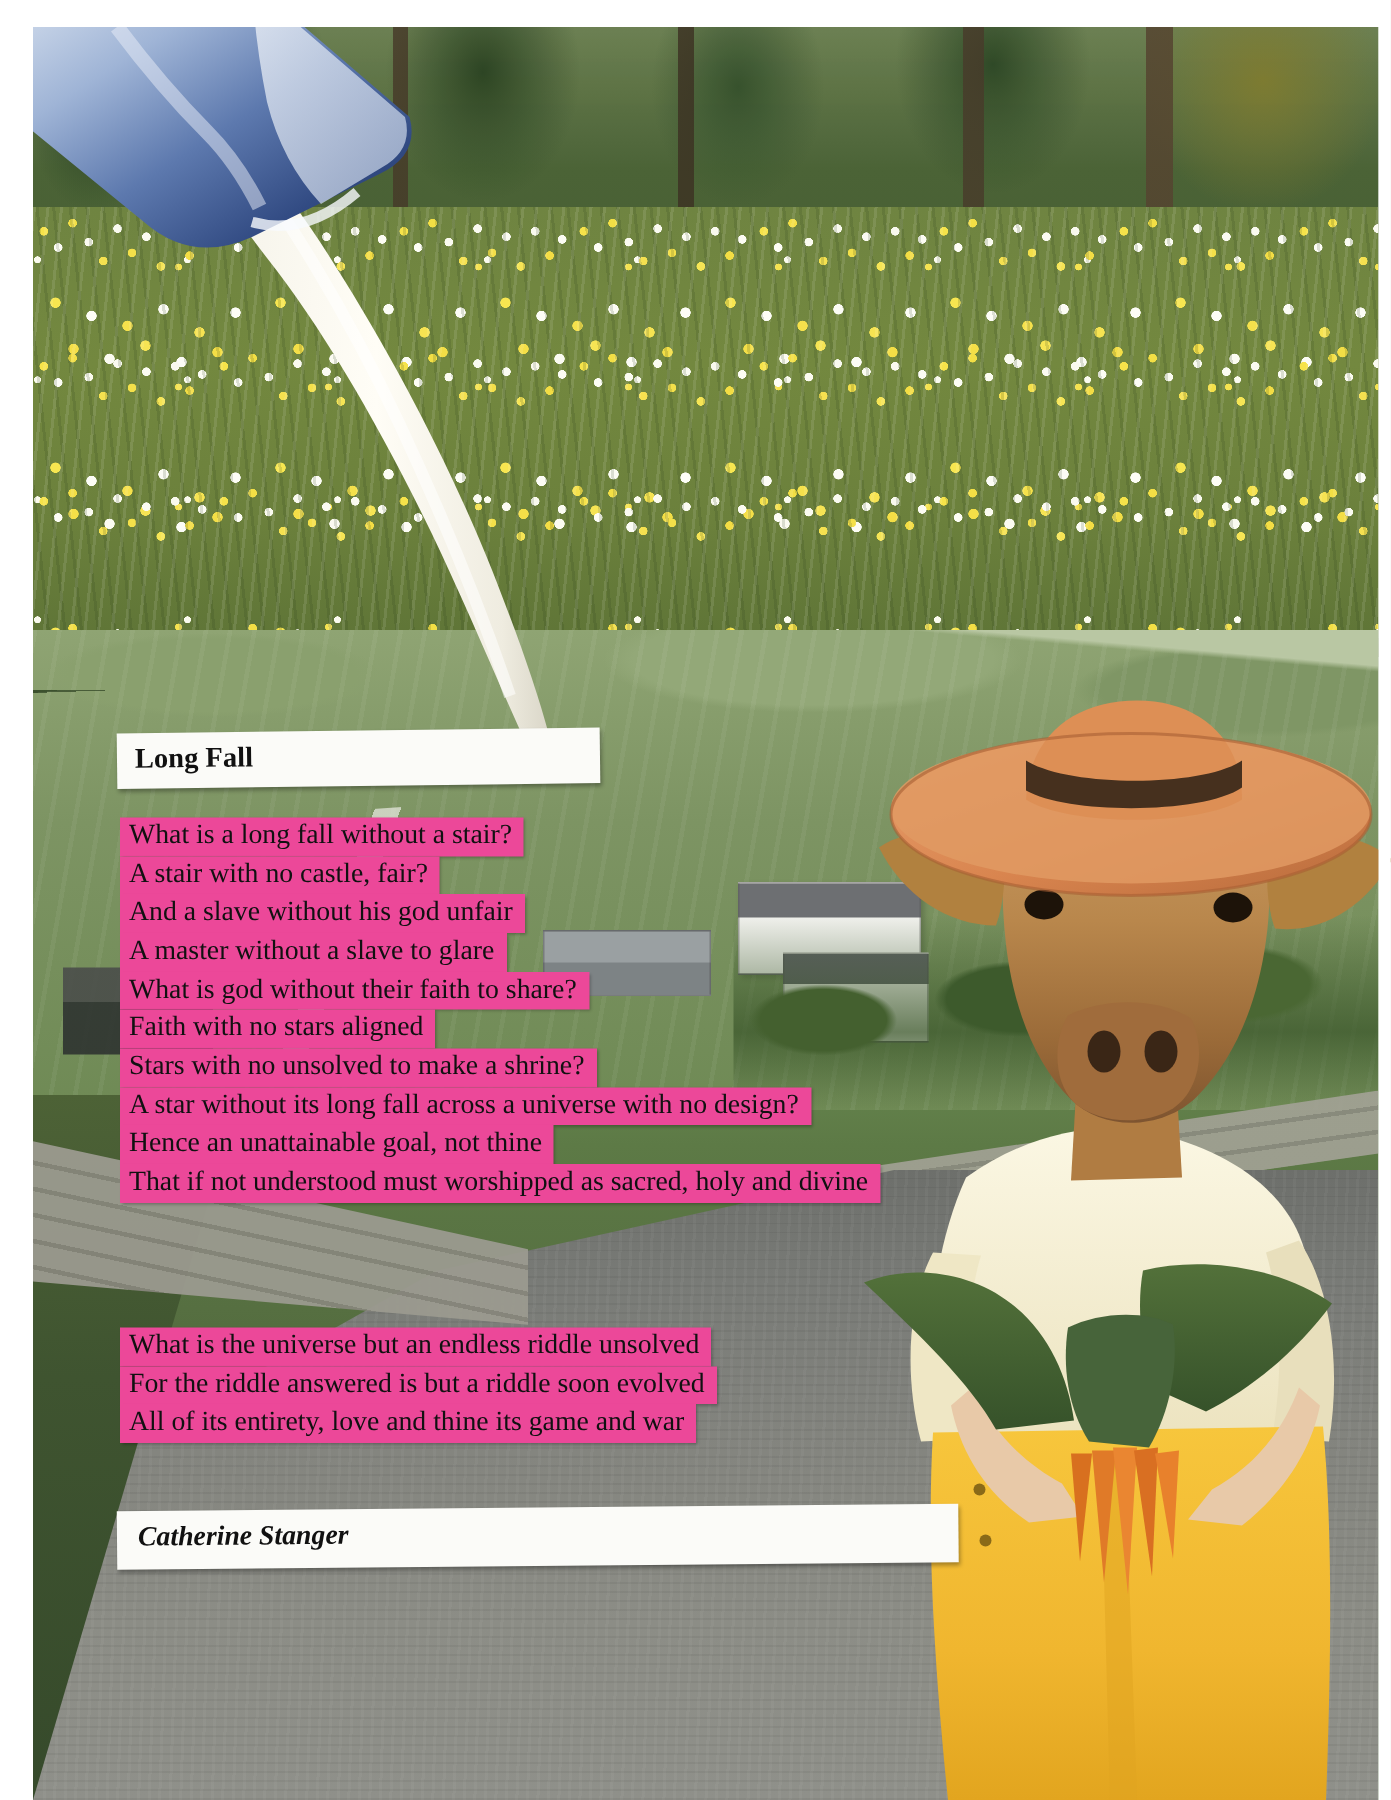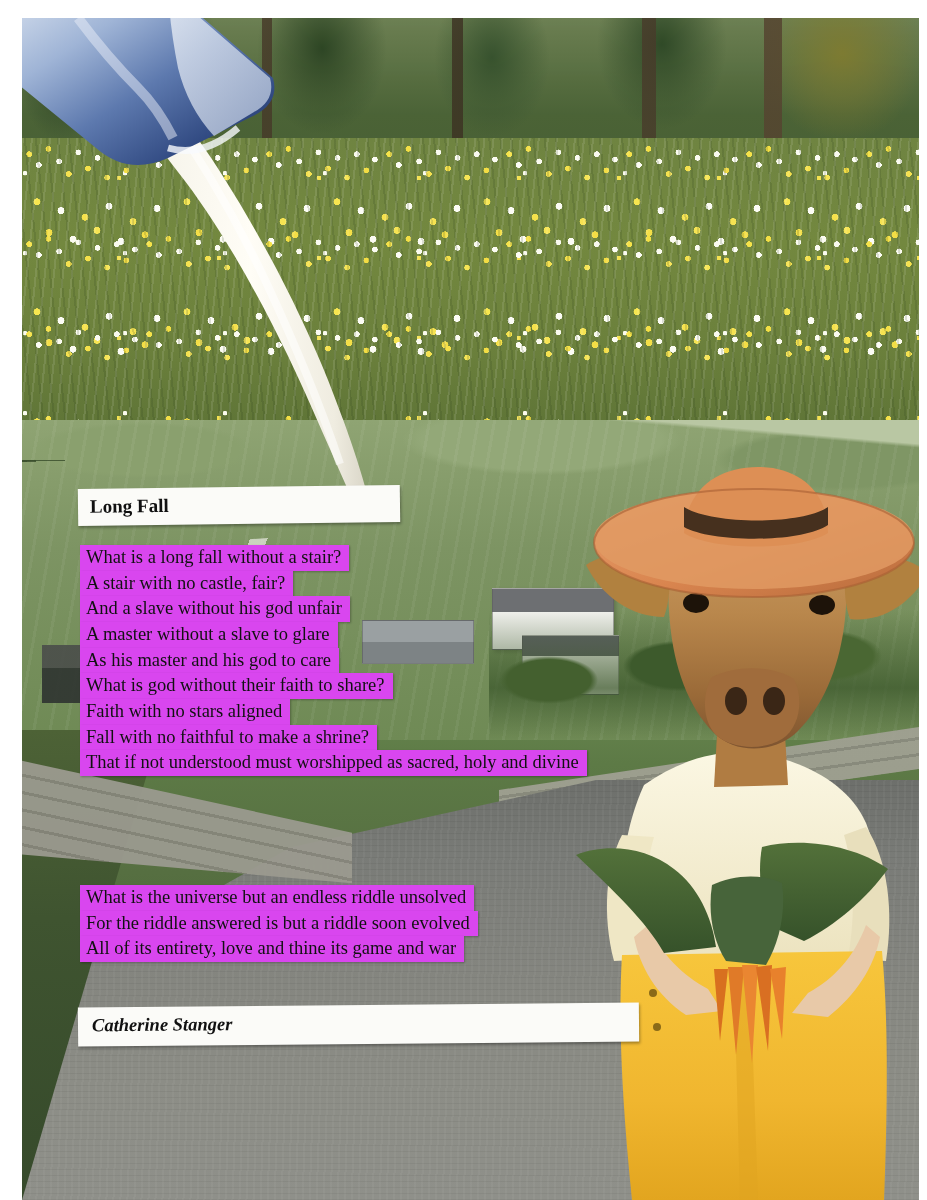--- a/index.html
+++ b/index.html
@@ -294,21 +294,21 @@
   .poem-block {
     position: absolute;
     left: 80px;
     top: 545px;
     z-index: 30;
     display: flex;
     flex-direction: column;
     gap: 0px;
   }
   .poem-line {
-    background: #d946ef;
+    background: #ec4899;
     color: #111;
     font-size: 18.5px;
     line-height: 1.28;
     padding: 1px 8px 1px 6px;
     white-space: nowrap;
     align-self: flex-start;
     box-shadow: 1px 1px 2px rgba(0,0,0,.28);
   }
   .stanza-2 {
     position: absolute;
@@ -470,24 +470,25 @@
     </svg>
   </div>
 
   <div class="strip strip-title">Long Fall</div>
 
   <div class="poem-block">
     <div class="poem-line">What is a long fall without a stair?</div>
     <div class="poem-line">A stair with no castle, fair?</div>
     <div class="poem-line">And a slave without his god unfair</div>
     <div class="poem-line">A master without a slave to glare</div>
-    <div class="poem-line">As his master and his god to care</div>
     <div class="poem-line">What is god without their faith to share?</div>
     <div class="poem-line">Faith with no stars aligned</div>
-    <div class="poem-line">Fall with no faithful to make a shrine?</div>
+    <div class="poem-line">Stars with no unsolved to make a shrine?</div>
+    <div class="poem-line">A star without its long fall across a universe with no design?</div>
+    <div class="poem-line">Hence an unattainable goal, not thine</div>
     <div class="poem-line">That if not understood must worshipped as sacred, holy and divine</div>
   </div>
 
   <div class="stanza-2">
     <div class="poem-line">What is the universe but an endless riddle unsolved</div>
     <div class="poem-line">For the riddle answered is but a riddle soon evolved</div>
     <div class="poem-line">All of its entirety, love and thine its game and war</div>
   </div>
 
   <div class="strip strip-author">Catherine Stanger</div>

